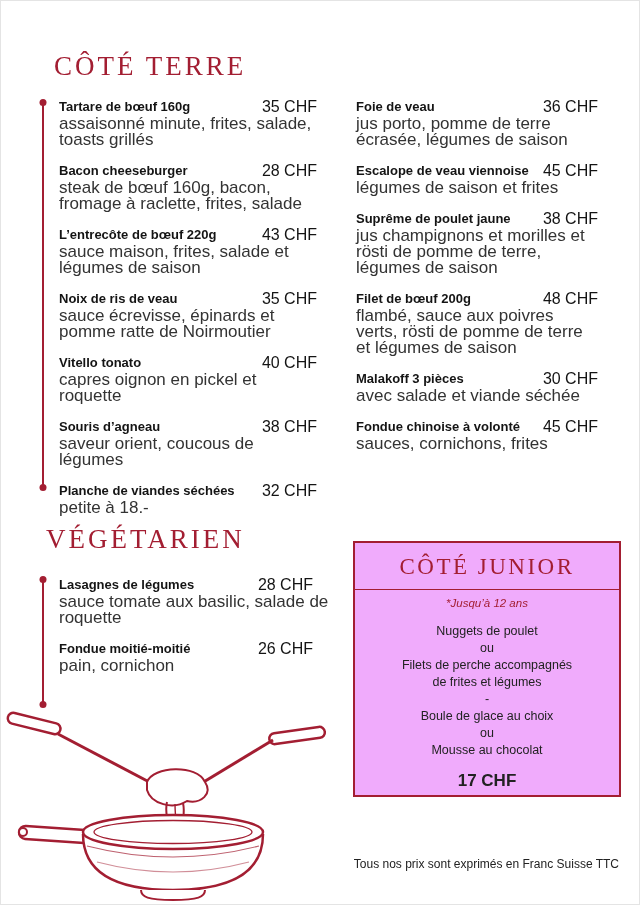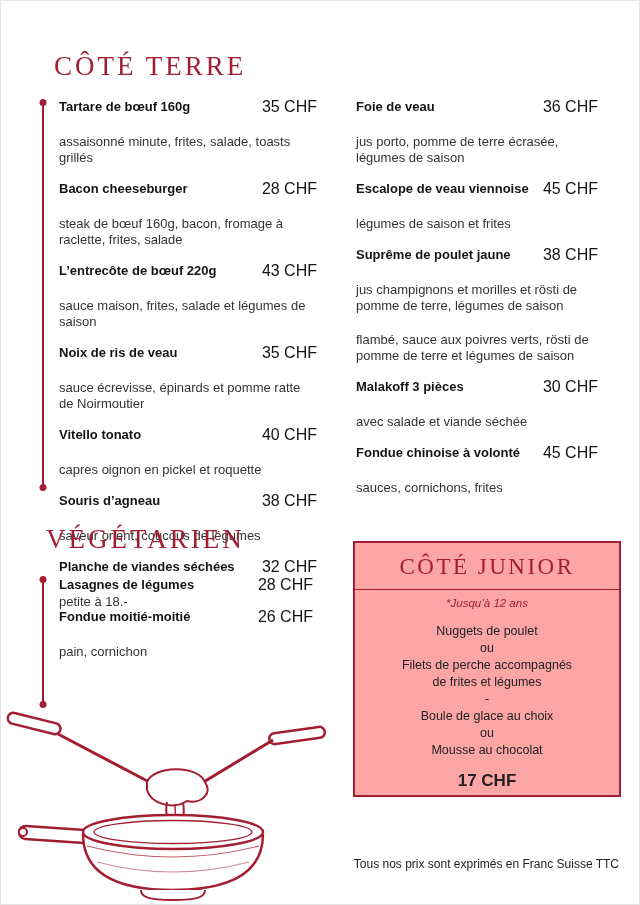--- a/index.html
+++ b/index.html
@@ -29,26 +29,26 @@
   .col { position:absolute; }
   #col-terre-left  { left:58px;  top:97px;  width:258px; }
   #col-terre-right { left:355px; top:97px;  width:242px; }
   #col-veg         { left:58px;  top:575px; width:296px; }
 
   .item { margin-bottom:14px; }
   .item-head { display:flex; justify-content:space-between; align-items:center; }
   #col-veg .item-head { width:254px; }
   .item-name { font-weight:bold; font-size:13px; line-height:16px; color:#141414; }
   .item-price { font-size:16px; color:#141414; white-space:nowrap; margin-left:8px; }
-  .item-desc { font-size:13px; color:#333; line-height:16px; margin-top:18px; }
+  .item-desc { font-size:17px; color:#333; line-height:16px; margin-top:0; }
 
   .junior-box {
     position:absolute; left:352px; top:540px; width:268px; height:256px;
     border:2px solid var(--accent); box-sizing:border-box; text-align:center;
-    background:#fca5a5;
+    background:#f0abfc;
   }
   .junior-title {
     font-family:"Liberation Serif", serif; color:var(--accent);
     font-size:23px; letter-spacing:2.5px; line-height:28px;
     padding:10px 0 8px; border-bottom:1.5px solid var(--accent);
   }
   .junior-subtitle {
     color:var(--accent); font-style:italic; font-size:11.5px; margin-top:7px;text-align:center;
   }
   .junior-body { margin-top:14px; font-size:12.5px; line-height:17px; color:#222; }
@@ -138,20 +138,24 @@
       <div class="item-desc">légumes de saison et frites</div>
     </div>
     <div class="item">
       <div class="item-head">
         <span class="item-name">Suprême de poulet jaune</span>
         <span class="item-price">38 CHF</span>
       </div>
       <div class="item-desc">jus champignons et morilles et rösti de pomme de terre, légumes de saison</div>
     </div>
     <div class="item">
+      <div class="item-head">
+        <span class="item-name">Filet de bœuf 200g</span>
+        <span class="item-price">48 CHF</span>
+      </div>
       <div class="item-desc">flambé, sauce aux poivres verts, rösti de pomme de terre et légumes de saison</div>
     </div>
     <div class="item">
       <div class="item-head">
         <span class="item-name">Malakoff 3 pièces</span>
         <span class="item-price">30 CHF</span>
       </div>
       <div class="item-desc">avec salade et viande séchée</div>
     </div>
     <div class="item">
@@ -166,20 +170,21 @@
   <div class="section-title" id="veg-title">VÉGÉTARIEN</div>
 
   <div class="vrule" id="vrule-veg"></div>
 
   <div class="col" id="col-veg">
     <div class="item">
       <div class="item-head">
         <span class="item-name">Lasagnes de légumes</span>
         <span class="item-price">28 CHF</span>
       </div>
+      <div class="item-desc">sauce tomate aux basilic, salade de roquette</div>
     </div>
     <div class="item">
       <div class="item-head">
         <span class="item-name">Fondue moitié-moitié</span>
         <span class="item-price">26 CHF</span>
       </div>
       <div class="item-desc">pain, cornichon</div>
     </div>
   </div>
 

